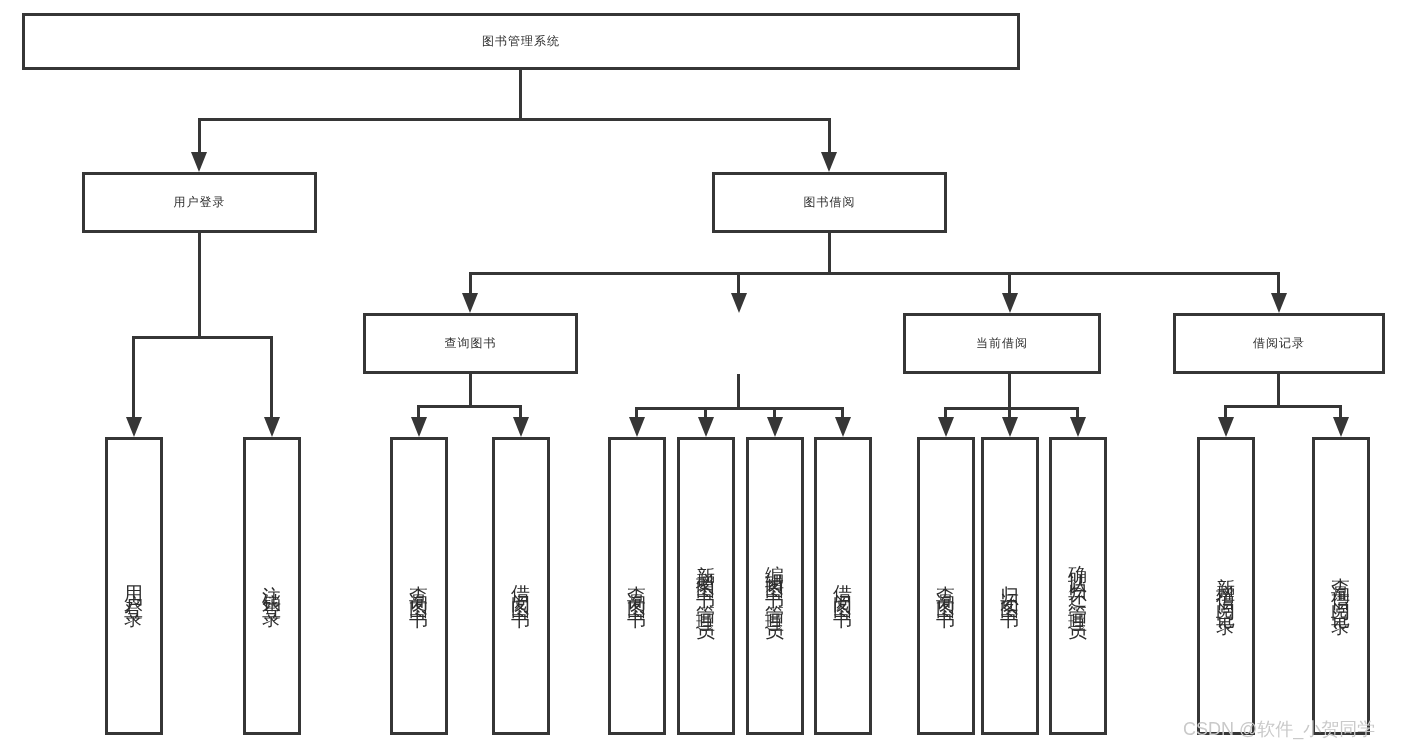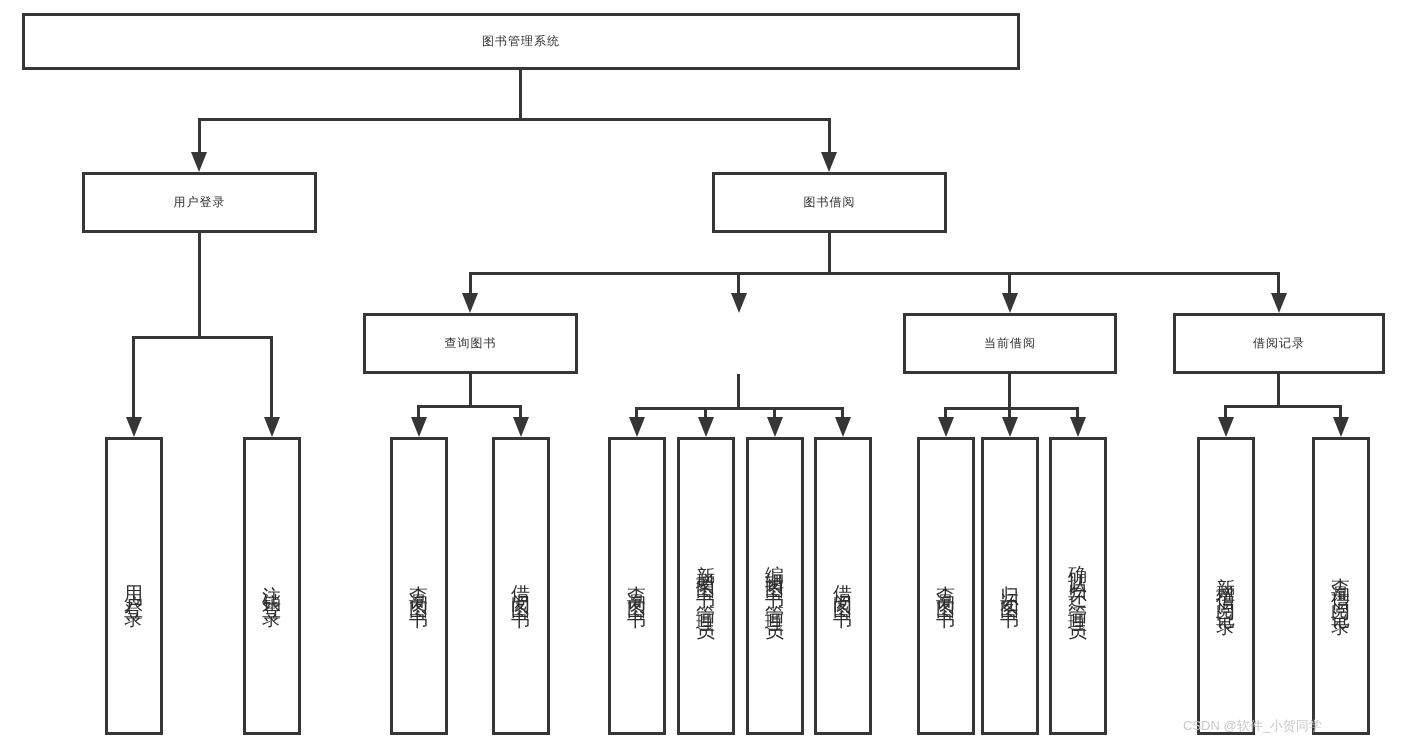--- a/index.html
+++ b/index.html
@@ -41,21 +41,21 @@
     text-orientation: mixed;
     font-size: 19px;
     letter-spacing: 8px;
     line-height: 1;
     white-space: nowrap;
   }
   .watermark {
     position: absolute;
     left: 1183px;
     top: 717px;
-    font-size: 13px;
+    font-size: 18px;
     color: var(--watermark);
     white-space: nowrap;
     z-index: 5;
   }
 </style>
 </head>
 <body>
 
 <div class="canvas">
 
@@ -125,21 +125,21 @@
   <div class="box" style="left:82px;top:172px;width:235px;height:61px">
     <span class="hlbl">用户登录</span>
   </div>
   <div class="box" style="left:712px;top:172px;width:235px;height:61px">
     <span class="hlbl">图书借阅</span>
   </div>
 
   <div class="box" style="left:363px;top:313px;width:215px;height:61px">
     <span class="hlbl">查询图书</span>
   </div>
-  <div class="box" style="left:903px;top:313px;width:214px;height:61px">
+  <div class="box" style="left:903px;top:313px;width:198px;height:61px">
     <span class="hlbl">当前借阅</span>
   </div>
   <div class="box" style="left:1173px;top:313px;width:212px;height:61px">
     <span class="hlbl">借阅记录</span>
   </div>
 
   <div class="box" style="left:105px;top:437px;width:58px;height:298px">
     <span class="vtext">用户登录</span>
   </div>
   <div class="box" style="left:243px;top:437px;width:58px;height:298px">

